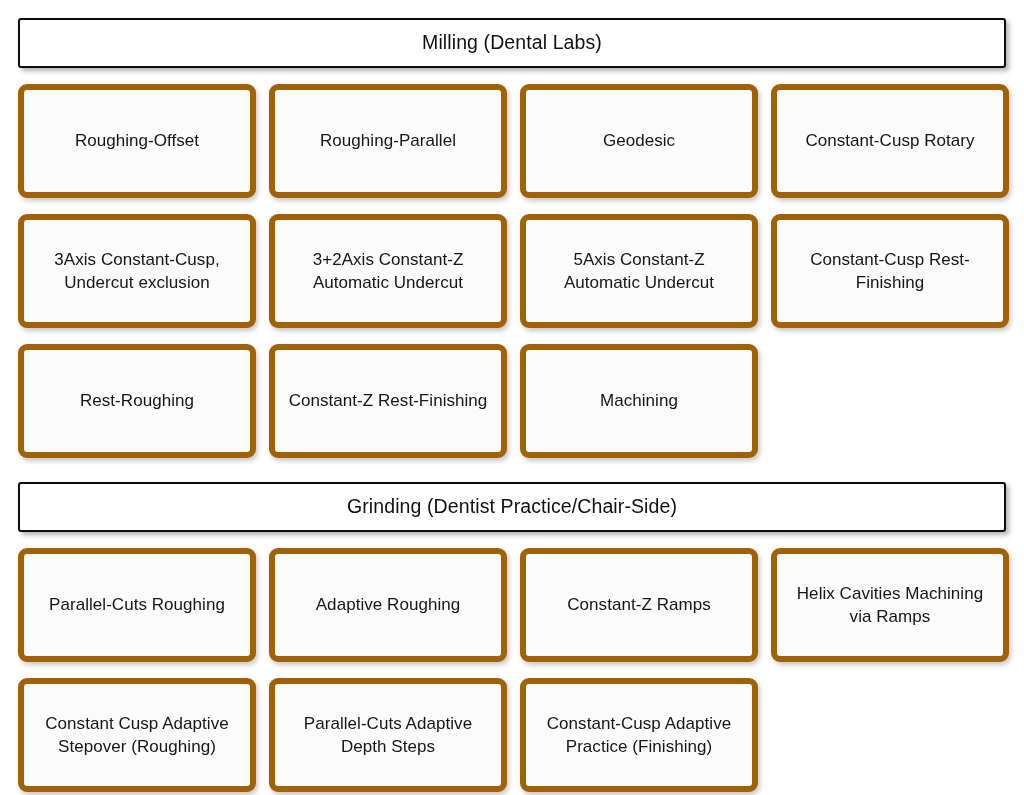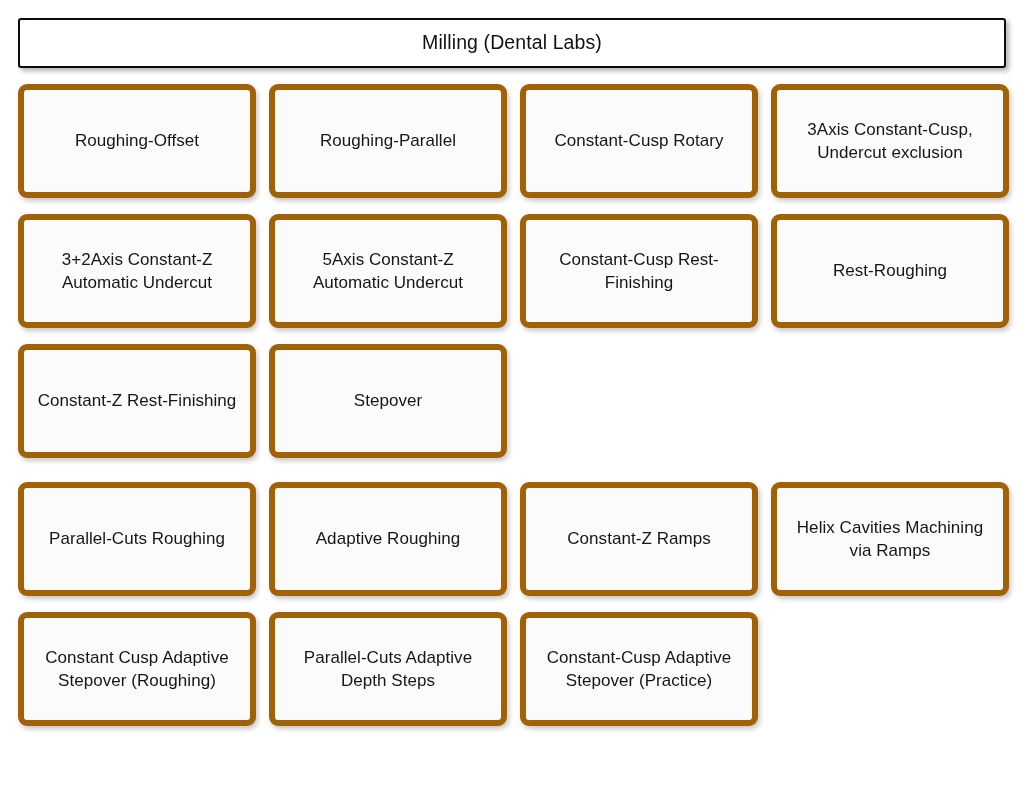--- a/index.html
+++ b/index.html
@@ -89,20 +89,23 @@
       <span class="section-header-title">Milling (Dental Labs)</span>
     </div>
     <div class="grid">
       <div class="card">
         <span class="card-label">Roughing-Offset</span>
       </div>
       <div class="card">
         <span class="card-label">Roughing-Parallel</span>
       </div>
       <div class="card">
+        <span class="card-label">Geodesic</span>
+      </div>
+      <div class="card">
         <span class="card-label">Constant-Cusp Rotary</span>
       </div>
       <div class="card">
         <span class="card-label">3Axis Constant-Cusp,
 Undercut exclusion</span>
       </div>
       <div class="card">
         <span class="card-label">3+2Axis Constant-Z Automatic Undercut</span>
       </div>
       <div class="card">
@@ -111,44 +114,47 @@
       <div class="card">
         <span class="card-label">Constant-Cusp Rest-Finishing</span>
       </div>
       <div class="card">
         <span class="card-label">Rest-Roughing</span>
       </div>
       <div class="card">
         <span class="card-label">Constant-Z Rest-Finishing</span>
       </div>
       <div class="card">
-        <span class="card-label">Stepover</span>
+        <span class="card-label">Machining</span>
       </div>
     </div>
   </div>
 
   <div class="section section-grinding">
+    <div class="section-header">
+      <span class="section-header-title">Grinding (Dentist Practice/Chair-Side)</span>
+    </div>
     <div class="grid">
       <div class="card">
         <span class="card-label">Parallel-Cuts Roughing</span>
       </div>
       <div class="card">
         <span class="card-label">Adaptive Roughing</span>
       </div>
       <div class="card">
         <span class="card-label">Constant-Z Ramps</span>
       </div>
       <div class="card">
         <span class="card-label">Helix Cavities Machining via Ramps</span>
       </div>
       <div class="card">
         <span class="card-label">Constant Cusp Adaptive Stepover (Roughing)</span>
       </div>
       <div class="card">
         <span class="card-label">Parallel-Cuts Adaptive Depth Steps</span>
       </div>
       <div class="card">
-        <span class="card-label">Constant-Cusp Adaptive Stepover (Practice)</span>
+        <span class="card-label">Constant-Cusp Adaptive Practice (Finishing)</span>
       </div>
     </div>
   </div>
 
 </div>
 
 </body></html>

